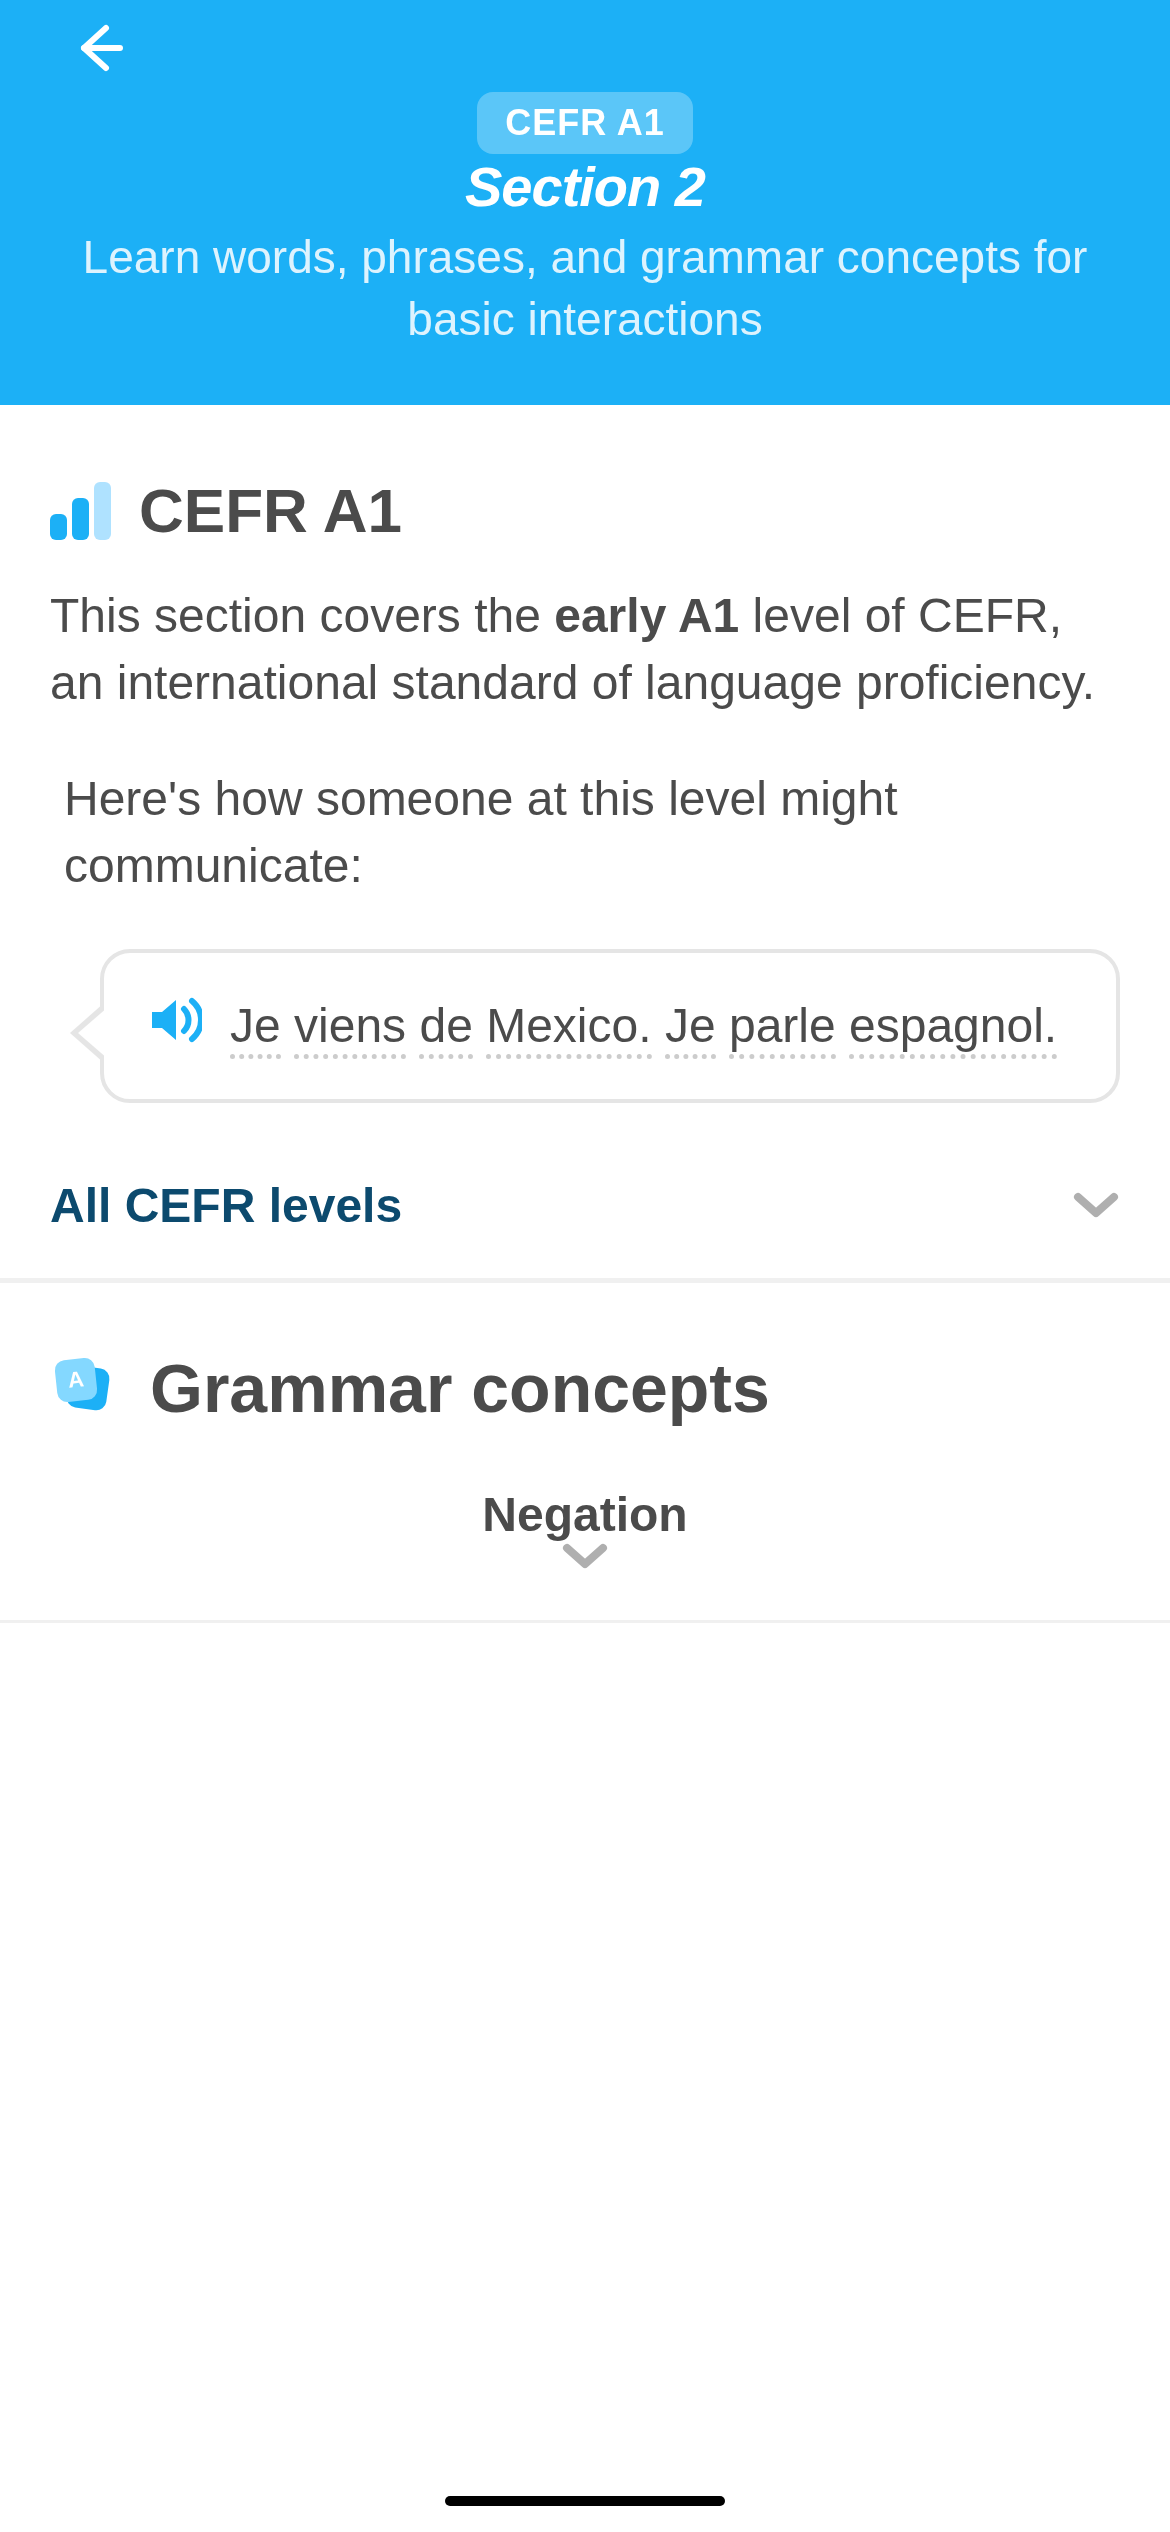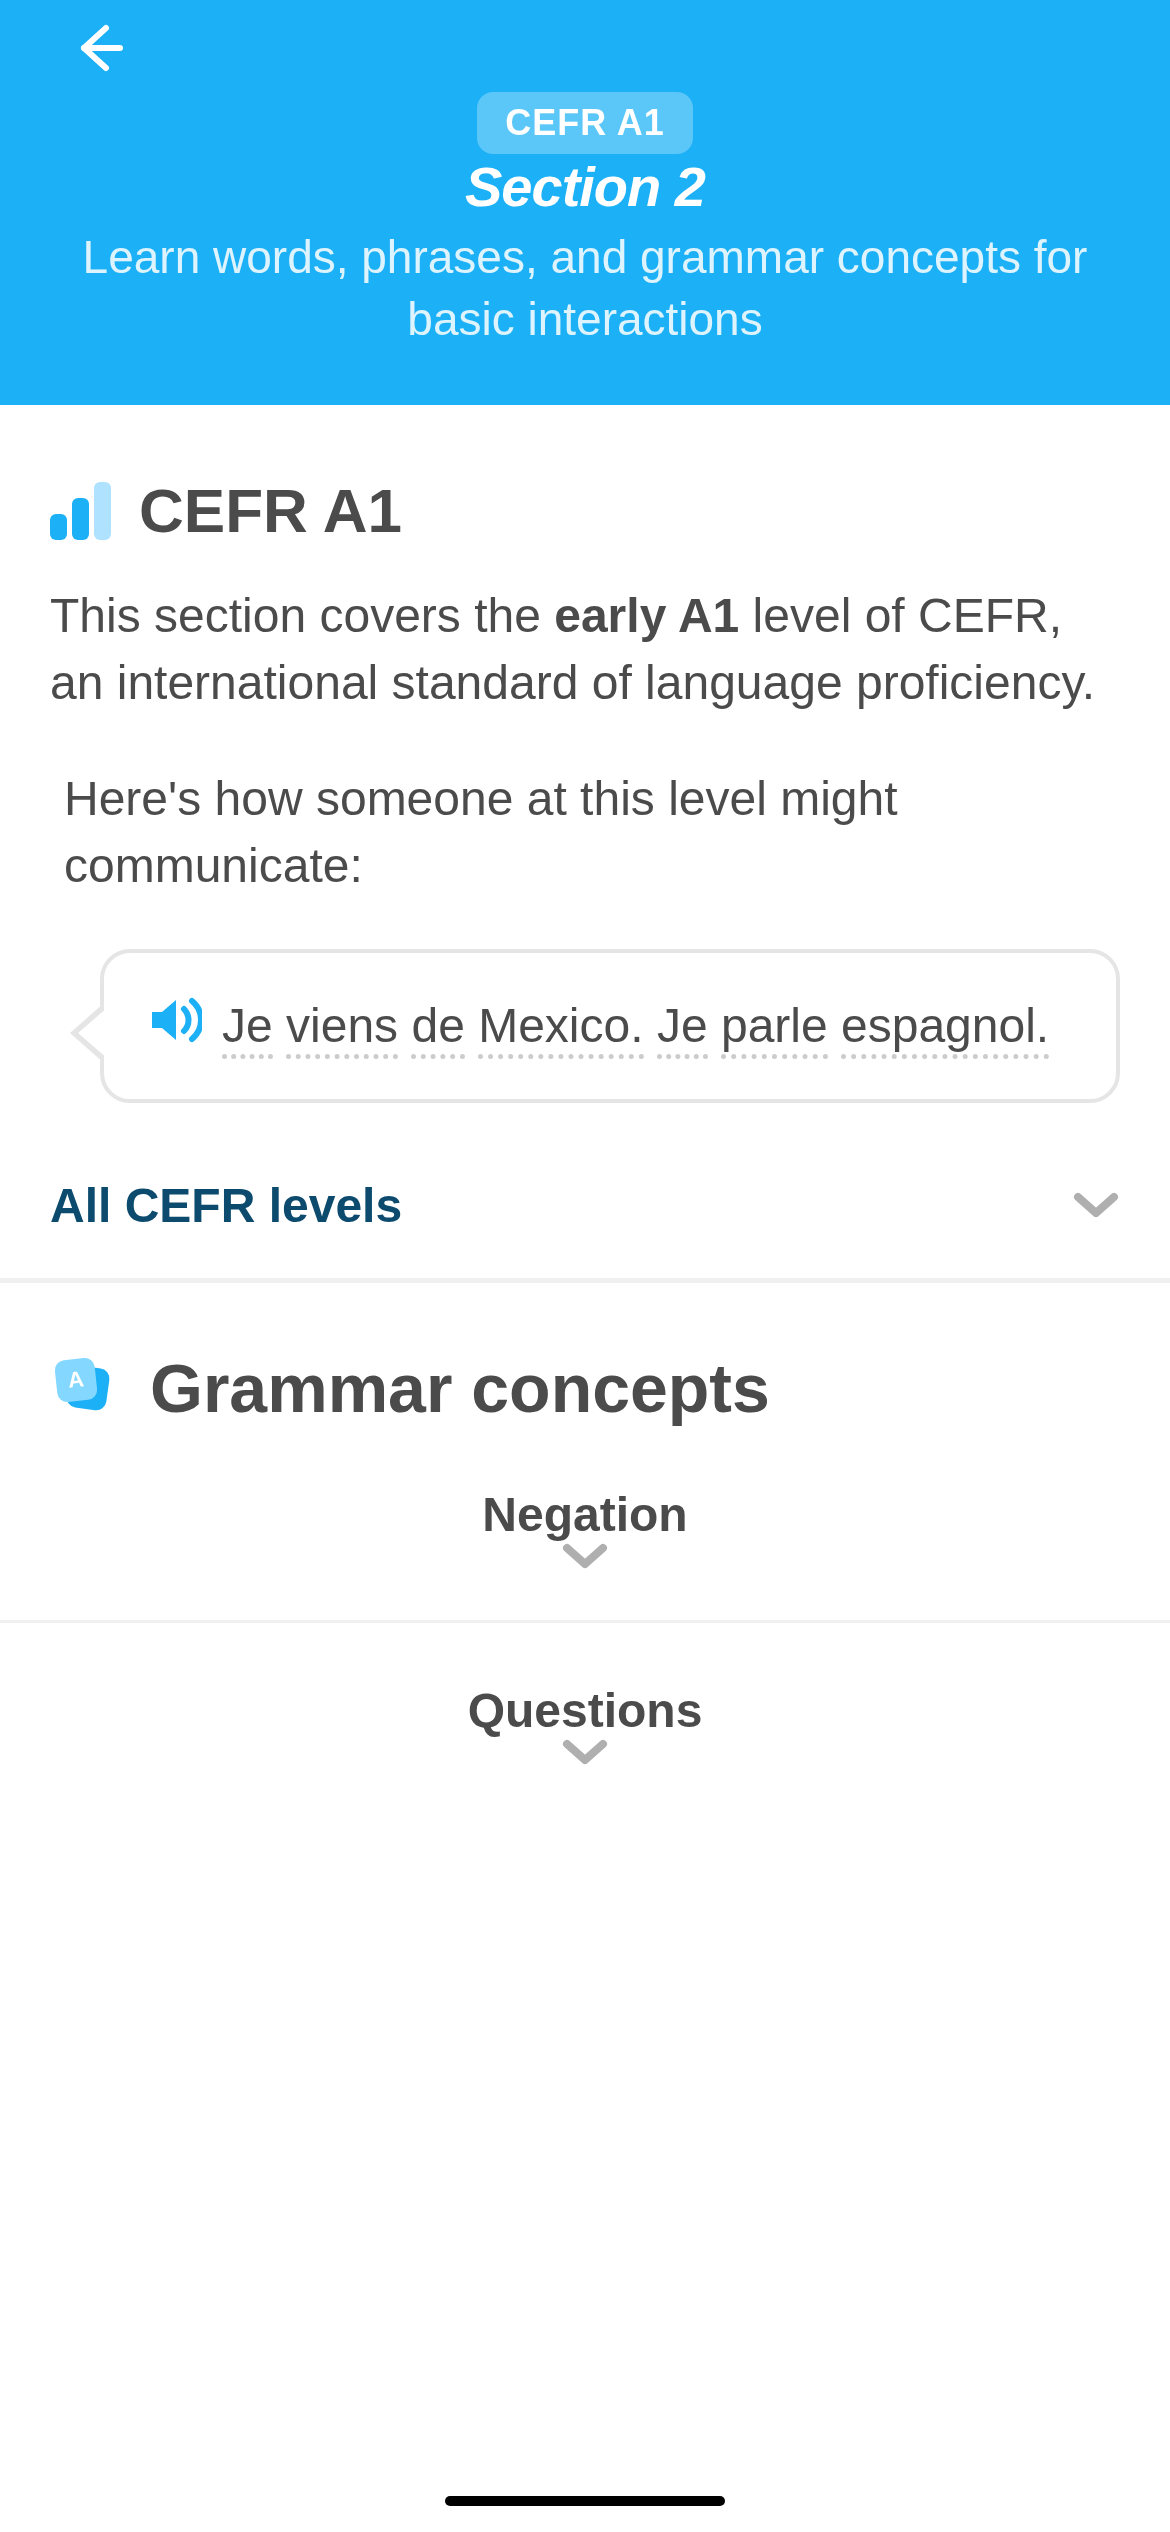--- a/index.html
+++ b/index.html
@@ -152,21 +152,21 @@
       width: 0;
       height: 0;
       border-top: 26px solid transparent;
       border-bottom: 26px solid transparent;
       border-right: 30px solid #ffffff;
     }
     
     .bubble-content {
       display: flex;
       align-items: flex-start;
-      gap: 20px;
+      gap: 28px;
     }
     
     .speaker-icon {
       flex-shrink: 0;
       margin-top: 6px;
     }
     
     .bubble-text {
       font-size: 48px;
       color: #4b4b4b;
@@ -325,25 +325,17 @@
       <span class="grammar-item-title">Negation</span>
       <span class="chevron-down">
         <svg width="48" height="30" viewBox="0 0 48 30">
             <path d="M6 6 L24 22 L42 6" stroke="#afafaf" stroke-width="8" fill="none" stroke-linecap="round" stroke-linejoin="round"></path>
           </svg>
       </span>
     </div>
 
     <div class="thin-divider"></div>
 
-    <div class="grammar-item">
-      <span class="grammar-item-title">Questions</span>
-      <span class="chevron-down">
-        <svg width="48" height="30" viewBox="0 0 48 30">
-            <path d="M6 6 L24 22 L42 6" stroke="#afafaf" stroke-width="8" fill="none" stroke-linecap="round" stroke-linejoin="round"></path>
-          </svg>
-      </span>
-    </div>
   </div>
 
 </div>
 
 <div class="home-indicator"></div>
 
 </body></html>

